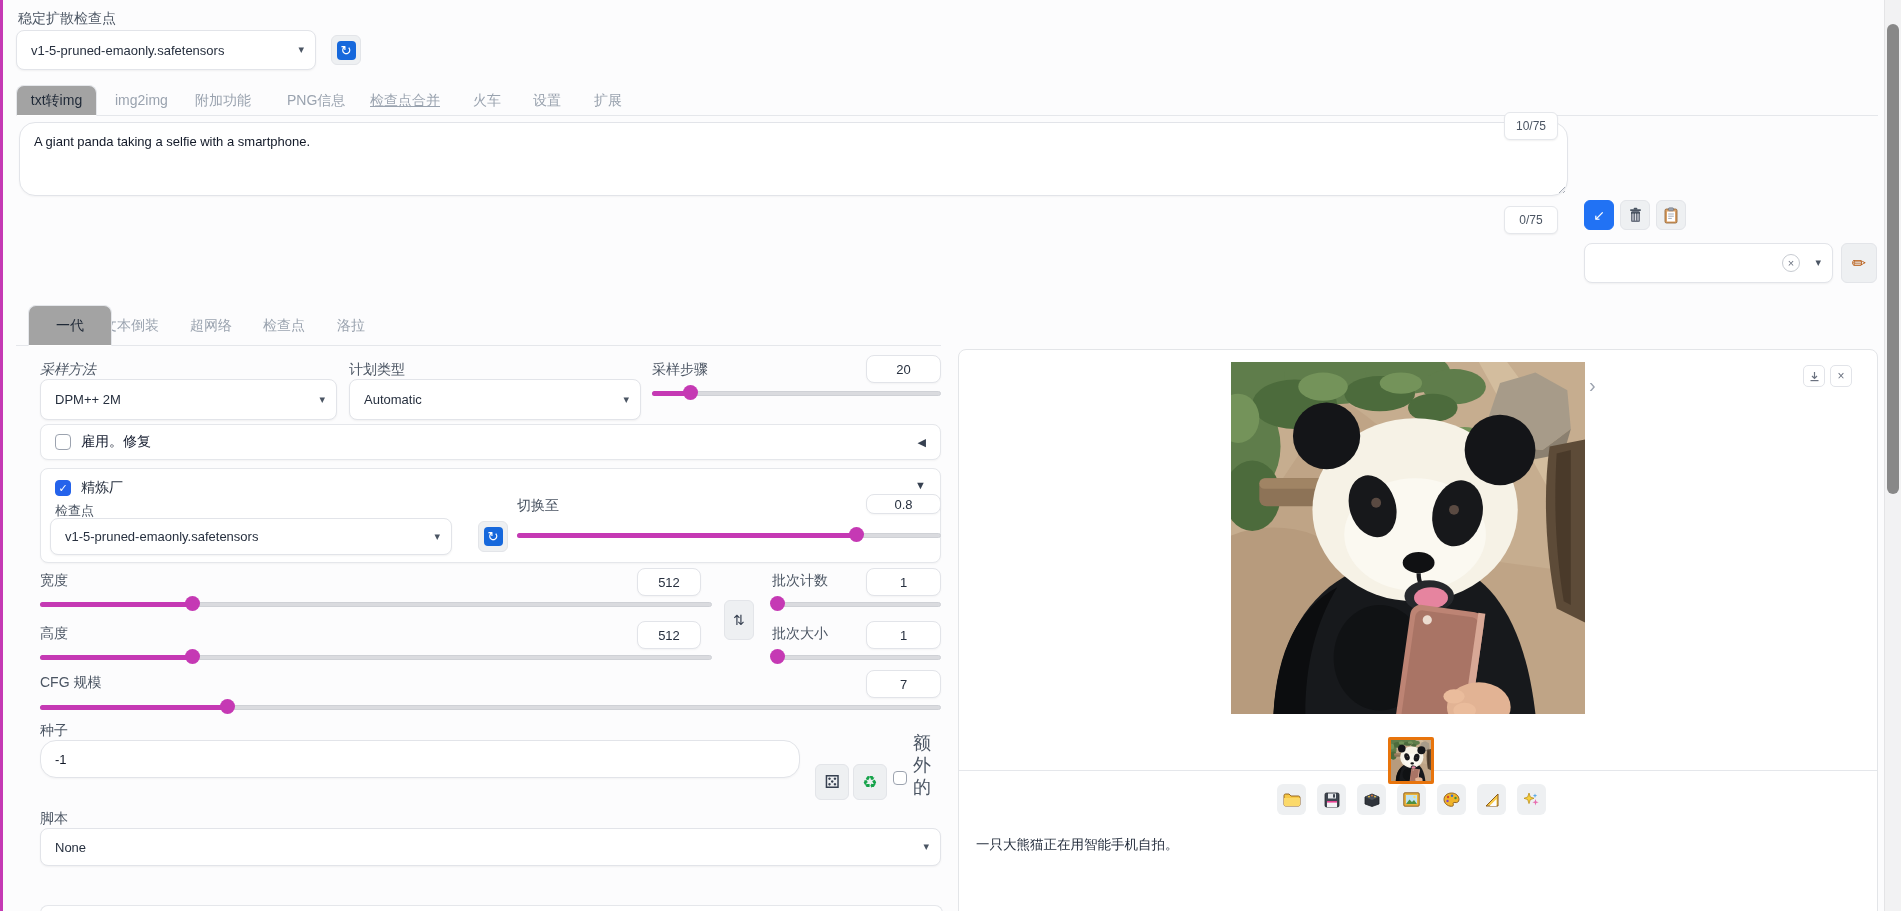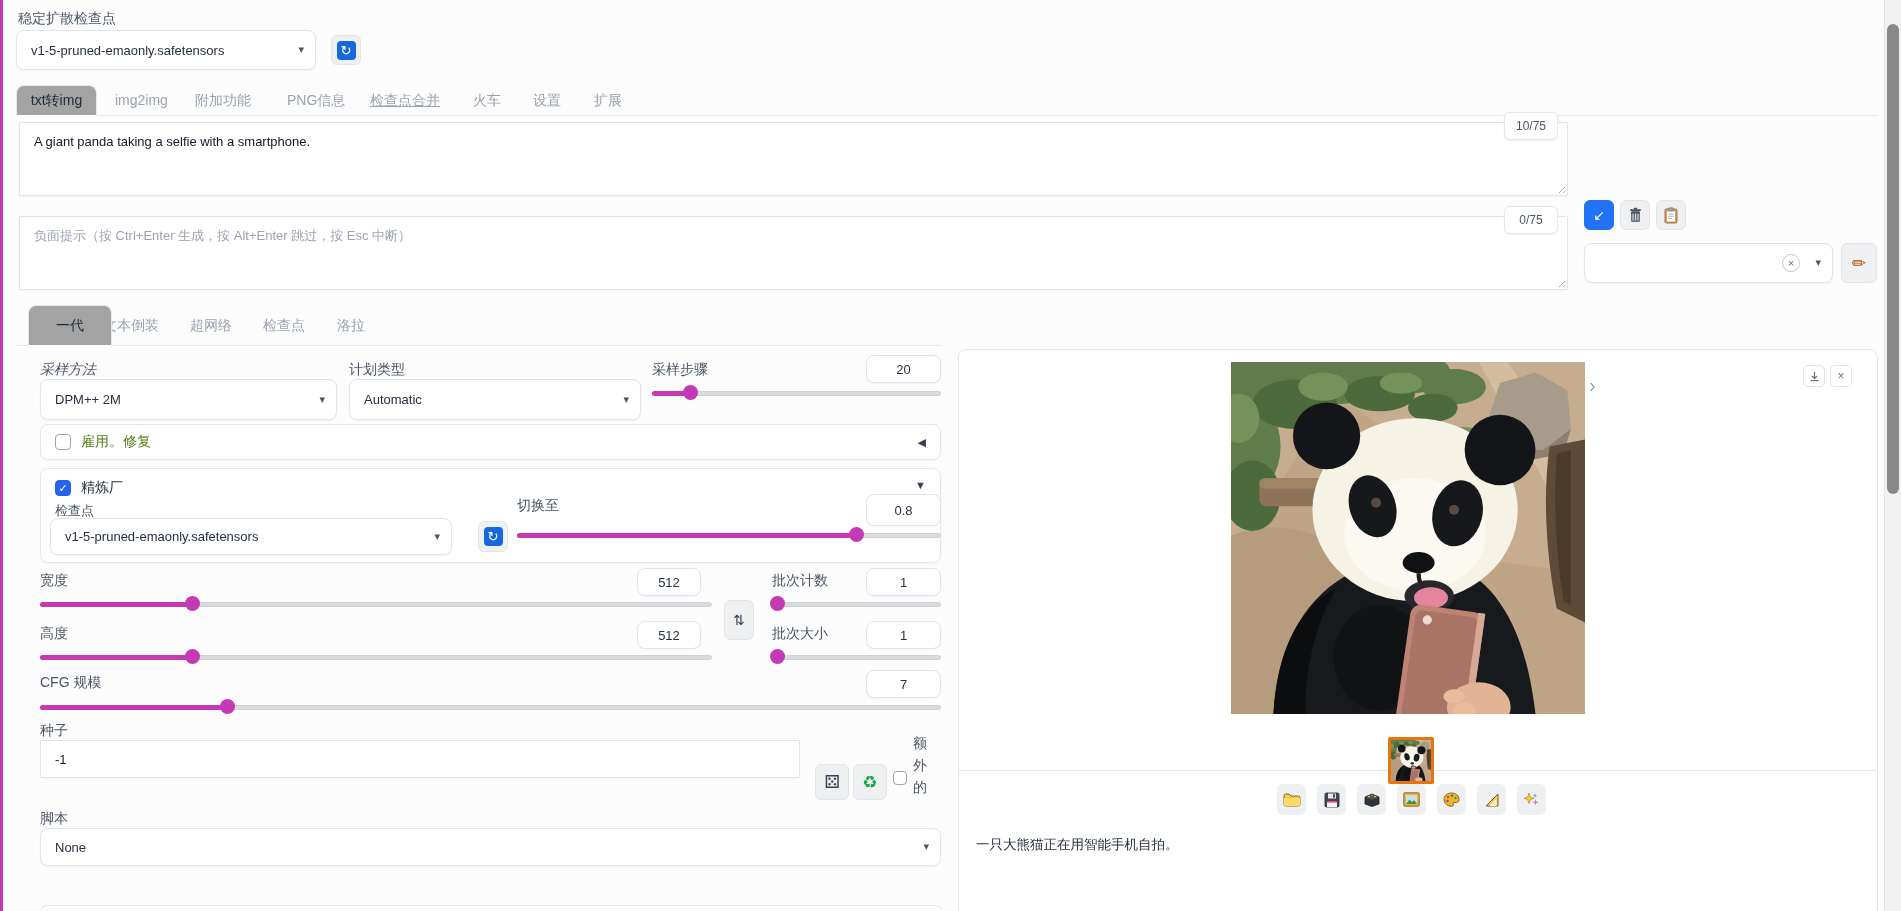--- a/index.html
+++ b/index.html
@@ -8,21 +8,21 @@
   .abs{position:absolute;}
   .lbl{font-size:14px;color:#4b5563;}
   .dd{position:absolute;background:#fff;border:1px solid #e2e4e9;border-radius:8px;
       box-shadow:0 1px 2px rgba(0,0,0,.05);display:flex;align-items:center;
       padding:0 28px 0 14px;font-size:13px;color:#27303f;box-sizing:border-box;cursor:pointer;}
   .dd .caret{position:absolute;right:11px;top:50%;transform:translateY(-52%);
       font-size:11px;color:#4b5563;}
   .numbox{position:absolute;background:#fff;border:1px solid #e2e4e9;border-radius:8px;
       box-shadow:0 1px 2px rgba(0,0,0,.04);display:flex;align-items:center;justify-content:center;
       font-size:13px;color:#27303f;box-sizing:border-box;}
-  .ta{position:absolute;background:#fff;border:1px solid #e2e4e9;border-radius:1px;
+  .ta{position:absolute;background:#fff;border:1px solid #e2e4e9;border-radius:16px;
       box-shadow:0 1px 2px rgba(0,0,0,.04);font-size:13px;color:#111827;padding:10px 14px;
       box-sizing:border-box;resize:none;outline:none;width:100%;height:100%;
       font-family:"Liberation Sans","DejaVu Sans",sans-serif;line-height:1.45;}
   .ta::placeholder{color:#9ca3af;}
   .badge{position:absolute;background:#fff;border:1px solid #e5e7eb;border-radius:6px;
       box-shadow:0 1px 2px rgba(0,0,0,.06);font-size:12px;color:#4b5563;display:flex;
       align-items:center;justify-content:center;z-index:5;}
   .resize-grip{position:absolute;width:9px;height:9px;
       background:repeating-linear-gradient(135deg,transparent 0 2px,#a8adb6 2px 3px);
       clip-path:polygon(100% 0,0 100%,100% 100%);}
@@ -85,24 +85,20 @@
   <div class="tab-idle" style="left:533px;top:92px;">设置</div>
   <div class="tab-idle" style="left:594px;top:92px;">扩展</div>
 
   <div class="badge" style="left:1504px;top:112px;width:52px;height:26px;">10/75</div>
   <div class="abs" style="left:19px;top:122px;width:1549px;height:74px;">
     <textarea class="ta" spellcheck="false" style="">A giant panda taking a selfie with a smartphone.</textarea>
     <div class="resize-grip" style="right:3px;bottom:3px;"></div>
   </div>
 
   <div class="badge" style="left:1504px;top:206px;width:52px;height:26px;">0/75</div>
-  <div class="abs" style="left:19px;top:216px;width:1549px;height:74px;">
-    <textarea class="ta" spellcheck="false" placeholder="负面提示（按 Ctrl+Enter 生成，按 Alt+Enter 跳过，按 Esc 中断）" style=""></textarea>
-    <div class="resize-grip" style="right:3px;bottom:3px;"></div>
-  </div>
 
 
   <div class="iconbtn" style="left:1584px;top:200px;width:30px;height:30px;background:#2172f4;border-color:#2172f4;">
     <span style="color:#fff;font-size:14px;">↙</span>
   </div>
   <div class="iconbtn" style="left:1620px;top:200px;width:30px;height:30px;">
     <svg width="15" height="17" viewBox="0 0 15 17">
       <rect x="3" y="4" width="9" height="11" rx="1.5" fill="#6b7280"></rect>
       <path d="M3 5h9v2h-9z" fill="#4b5563"></path>
       <rect x="2" y="2.2" width="11" height="1.8" rx="0.9" fill="#4b5563"></rect>
@@ -151,41 +147,41 @@
   <div class="abs lbl" style="left:652px;top:361px;">采样步骤</div>
   <div class="numbox" style="left:866px;top:355px;width:75px;height:28px;">20</div>
   <div class="slider" style="left:652px;top:385px;width:289px;">
     <div class="track"></div>
     <div class="fill" style="width:13%;"></div>
     <div class="thumb" style="left:calc(13% - 7px);"></div>
   </div>
 
   <div class="accordion" style="left:40px;top:424px;width:901px;height:36px;display:flex;align-items:center;padding:0 14px;">
     <span class="checkbox"></span>
-    <span style="margin-left:10px;font-size:14px;color:#4d7c0f;">雇用。修复</span>
+    <span style="margin-left:10px;font-size:14px;color:#0f172a;">雇用。修复</span>
     <span style="margin-left:auto;font-size:11px;color:#374151;">◀</span>
   </div>
 
   <div class="accordion" style="left:40px;top:468px;width:901px;height:95px;">
     <div style="position:absolute;left:14px;top:10px;display:flex;align-items:center;">
       <span class="checkbox on">✓</span>
       <span style="margin-left:10px;font-size:14px;color:#27303f;">精炼厂</span>
     </div>
     <span class="abs" style="right:14px;top:10px;font-size:11px;color:#374151;">▼</span>
     <div class="abs" style="left:14px;top:33px;font-size:13px;color:#4b5563;">检查点</div>
   </div>
   <div class="dd" style="left:50px;top:518px;width:402px;height:37px;">
     <span>v1-5-pruned-emaonly.safetensors</span>
     <span class="caret">▾</span>
   </div>
   <div class="iconbtn" style="left:478px;top:521px;width:30px;height:31px;">
     <span class="blue-ico">↻</span>
   </div>
   <div class="abs lbl" style="left:517px;top:497px;">切换至</div>
-  <div class="numbox" style="left:866px;top:494px;width:75px;height:32px;">0.8</div>
+  <div class="numbox" style="left:866px;top:494px;width:75px;height:20px;">0.8</div>
   <div class="slider" style="left:517px;top:527px;width:424px;">
     <div class="track"></div>
     <div class="fill" style="width:80%;"></div>
     <div class="thumb" style="left:calc(80% - 7px);"></div>
   </div>
 
   <div class="abs lbl" style="left:40px;top:572px;">宽度</div>
   <div class="numbox" style="left:637px;top:568px;width:64px;height:28px;">512</div>
   <div class="slider" style="left:40px;top:596px;width:672px;">
     <div class="track"></div>
@@ -232,21 +228,21 @@
     <input class="ta" style="padding: 0px 14px; display: block;" value="-1">
   </div>
   <div class="iconbtn" style="left:815px;top:764px;width:34px;height:36px;">
     <span style="font-size:18px;color:#374151;">⚄</span>
   </div>
   <div class="iconbtn" style="left:853px;top:764px;width:34px;height:36px;">
     <span style="font-size:17px;color:#16a34a;">♻</span>
   </div>
   <div class="abs" style="left:893px;top:732px;width:48px;display:flex;align-items:center;">
     <span class="checkbox" style="width:14px;height:14px;margin-top:25px;"></span>
-    <span style="margin-left:6px;width:16px;font-size:14px;color:#4b5563;line-height:22px;word-break:break-all;">额外的</span>
+    <span style="margin-left:6px;width:16px;font-size:18px;color:#4b5563;line-height:22px;word-break:break-all;">额外的</span>
   </div>
 
   <div class="abs lbl" style="left:40px;top:810px;">脚本</div>
   <div class="dd" style="left:40px;top:828px;width:901px;height:38px;">
     <span>None</span>
     <span class="caret">▾</span>
   </div>
 
   <div class="abs" style="left:40px;top:905px;width:901px;height:8px;border:1px solid #e5e7eb;border-bottom:none;border-radius:8px 8px 0 0;background:#fff;"></div>
 

